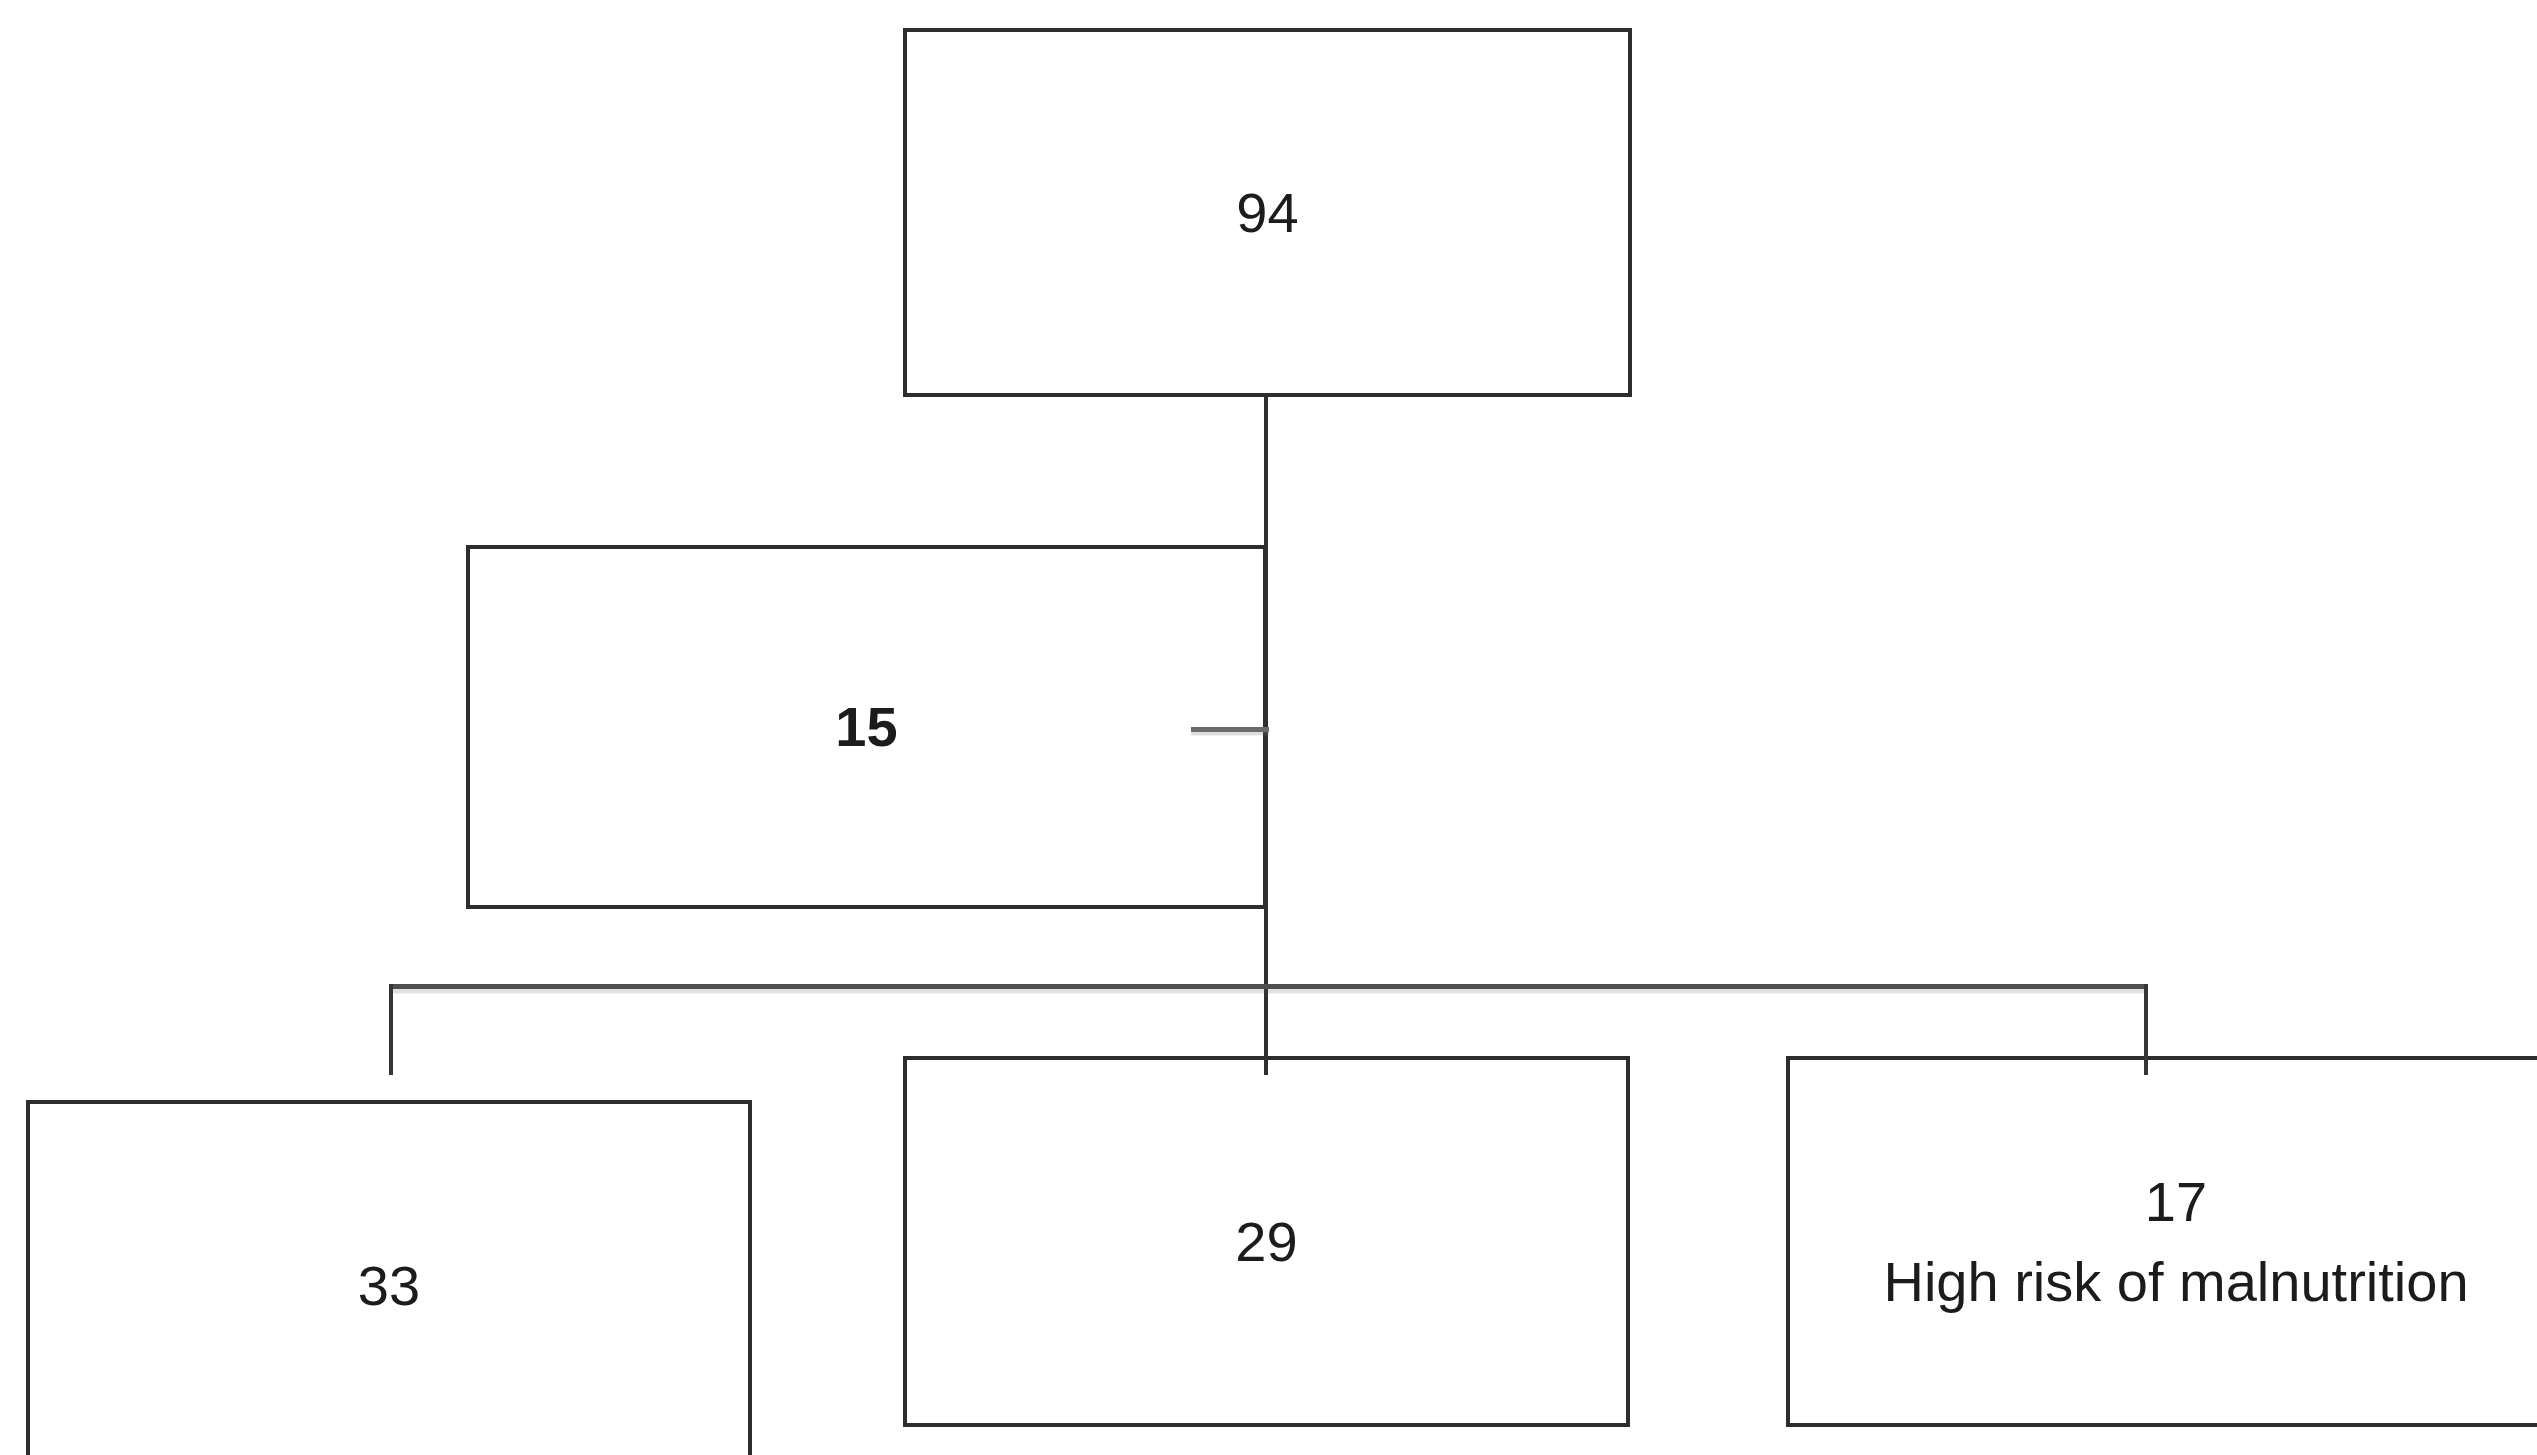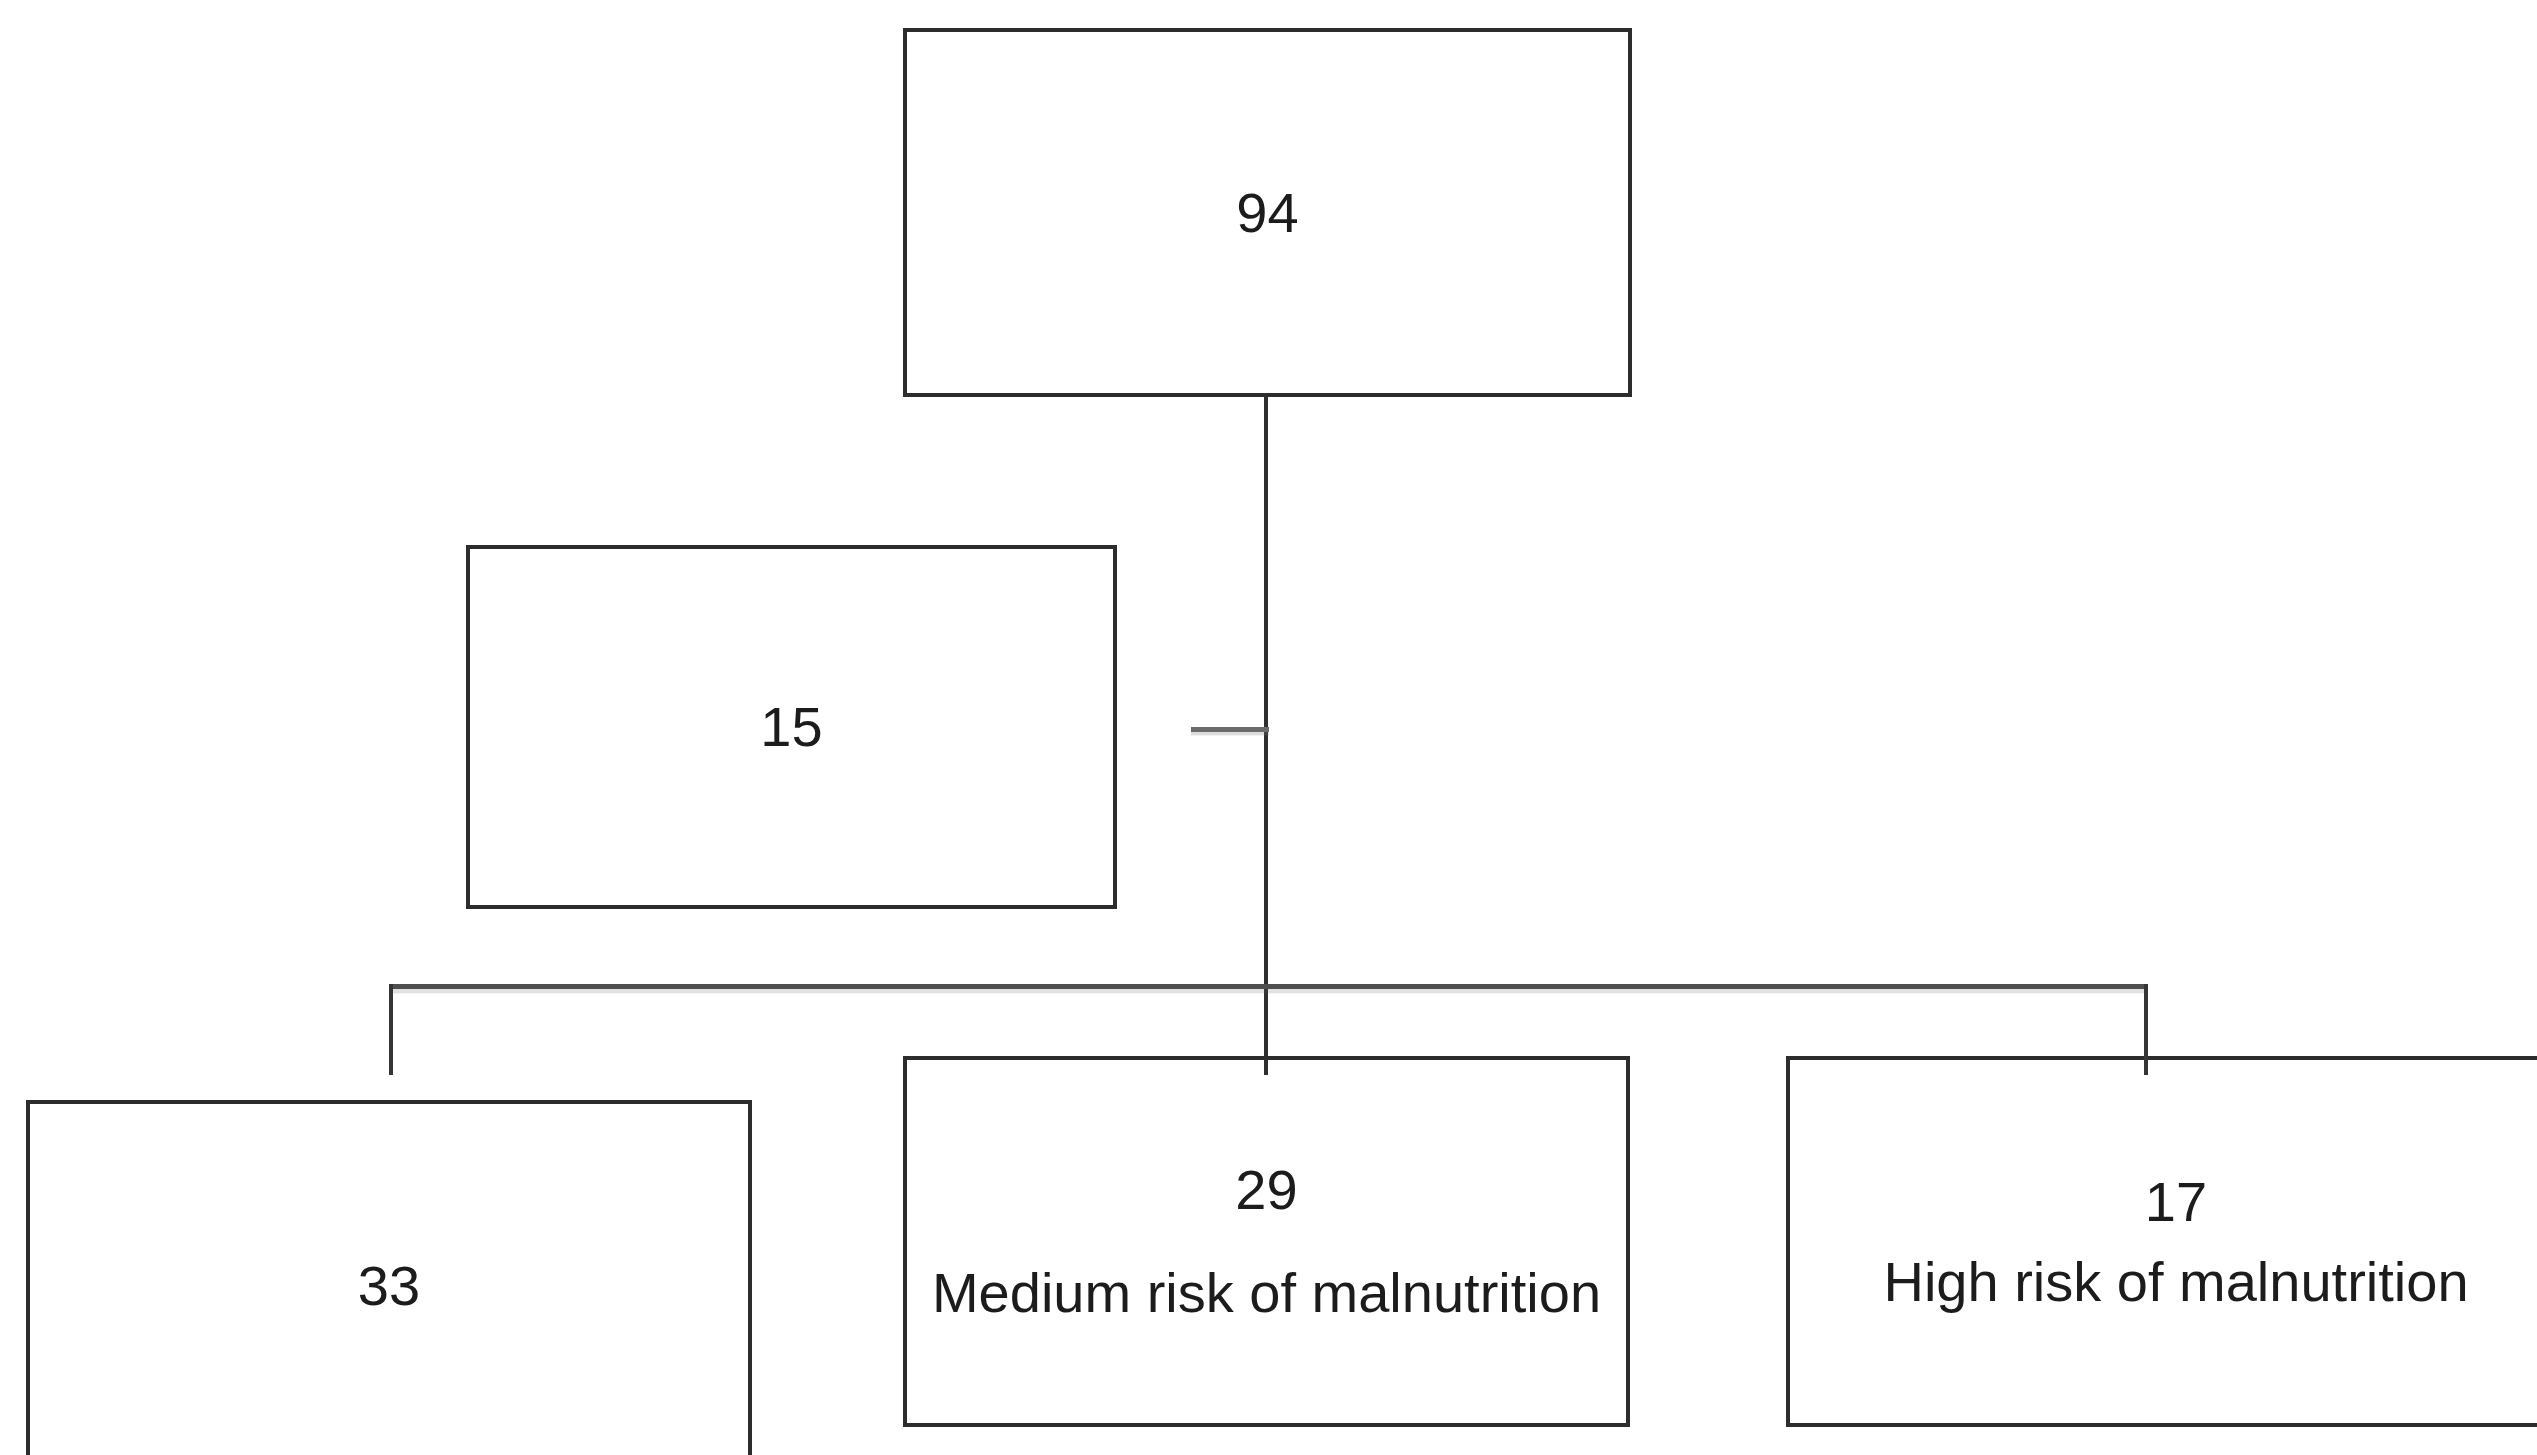--- a/index.html
+++ b/index.html
@@ -52,31 +52,30 @@
   <div class="conn h light" style="left:1191px; top:727px; width:78px;"></div>
   <div class="conn h" style="left:389px; top:984px; width:1759px;"></div>
   <div class="conn drop" style="left:389px; top:984px; height:91px;"></div>
   <div class="conn drop" style="left:2144px; top:984px; height:91px;"></div>
 
   <div class="node" style="left:903px; top:28px; width:729px; height:369px;">
     <div class="line">94</div>
 
   </div>
 
-  <div class="node" style="left:466px; top:545px; width:651px; height:364px;">
+  <div class="node" style="left:466px; top:545px; width:801px; height:364px;font-weight:bold;">
     <div class="line">15</div>
   </div>
 
   <div class="node" style="left:26px; top:1056px; width:726px; height:371px;margin-top:44px;">
     <div class="line">33</div>
   </div>
 
   <div class="node" style="left:903px; top:1056px; width:727px; height:371px;gap:23px;">
     <div class="line">29</div>
-    <div class="line">Medium risk of malnutrition</div>
   </div>
 
   <div class="node" style="left:1786px; top:1056px; width:780px; height:371px;">
     <div class="line">17</div>
     <div class="line">High risk of malnutrition</div>
   </div>
 
 </div>
 
 

